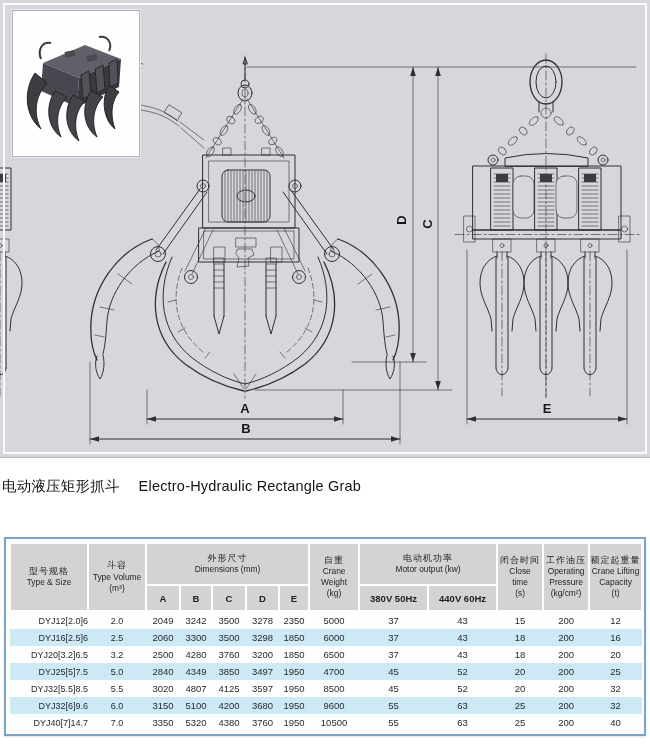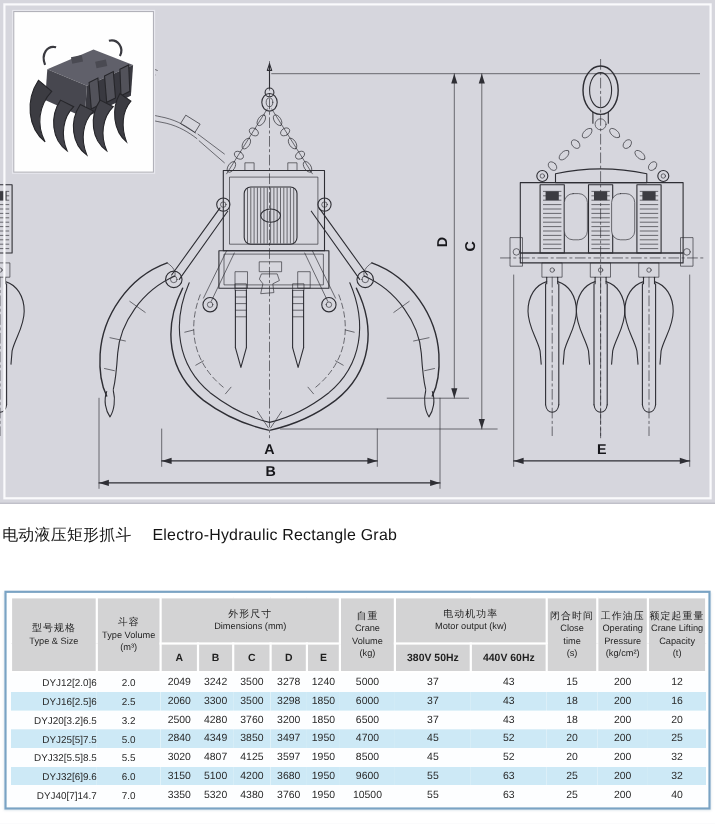--- a/index.html
+++ b/index.html
@@ -305,21 +305,21 @@
           <span>Type Volume</span>
           <span>(m³)</span>
         </th>
         <th colspan="5">
           <span class="cn">外形尺寸</span>
           <span>Dimensions (mm)</span>
         </th>
         <th rowspan="2">
           <span class="cn">自重</span>
           <span>Crane</span>
-          <span>Volume</span>
+          <span>Weight</span>
           <span>(kg)</span>
         </th>
         <th colspan="2">
           <span class="cn">电动机功率</span>
           <span>Motor output (kw)</span>
         </th>
         <th rowspan="2">
           <span class="cn">闭合时间</span>
           <span>Close</span>
           <span>time</span>
@@ -349,21 +349,21 @@
       </tr>
     </thead>
     <tbody>
         <tr>
     <td class="model">DYJ12[2.0]6</td>
     <td class="vol">2.0</td>
     <td>2049</td>
     <td>3242</td>
     <td>3500</td>
     <td>3278</td>
-    <td>1240</td>
+    <td>2350</td>
     <td>5000</td>
     <td>37</td>
     <td>43</td>
     <td>15</td>
     <td>200</td>
     <td>12</td>
   </tr>
         <tr>
     <td class="model">DYJ16[2.5]6</td>
     <td class="vol">2.5</td>

